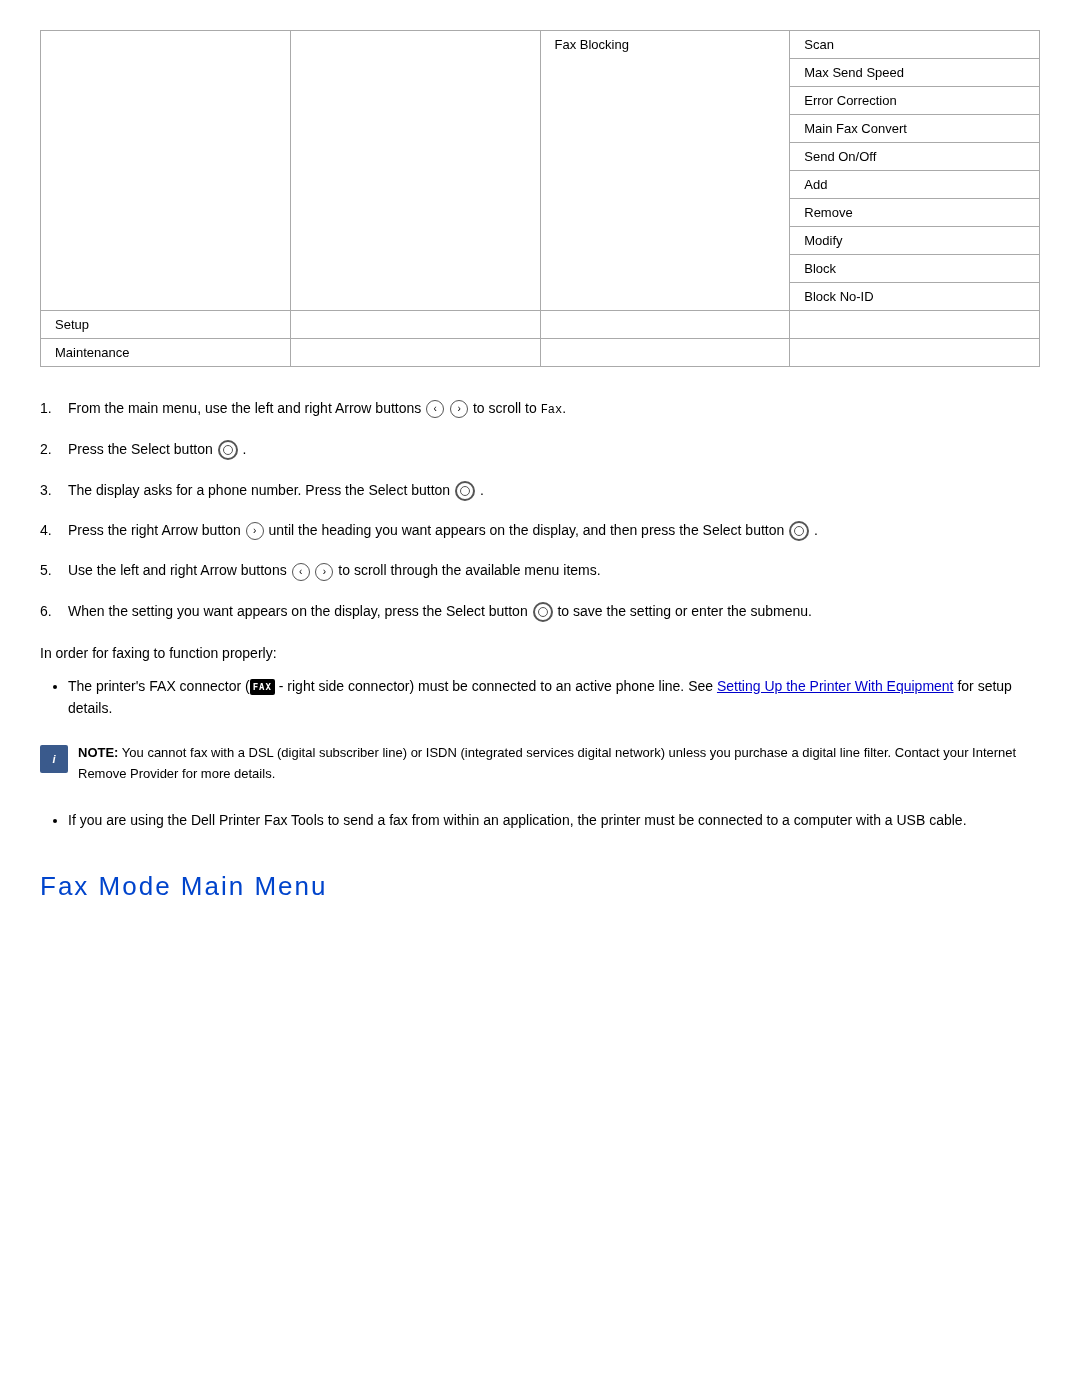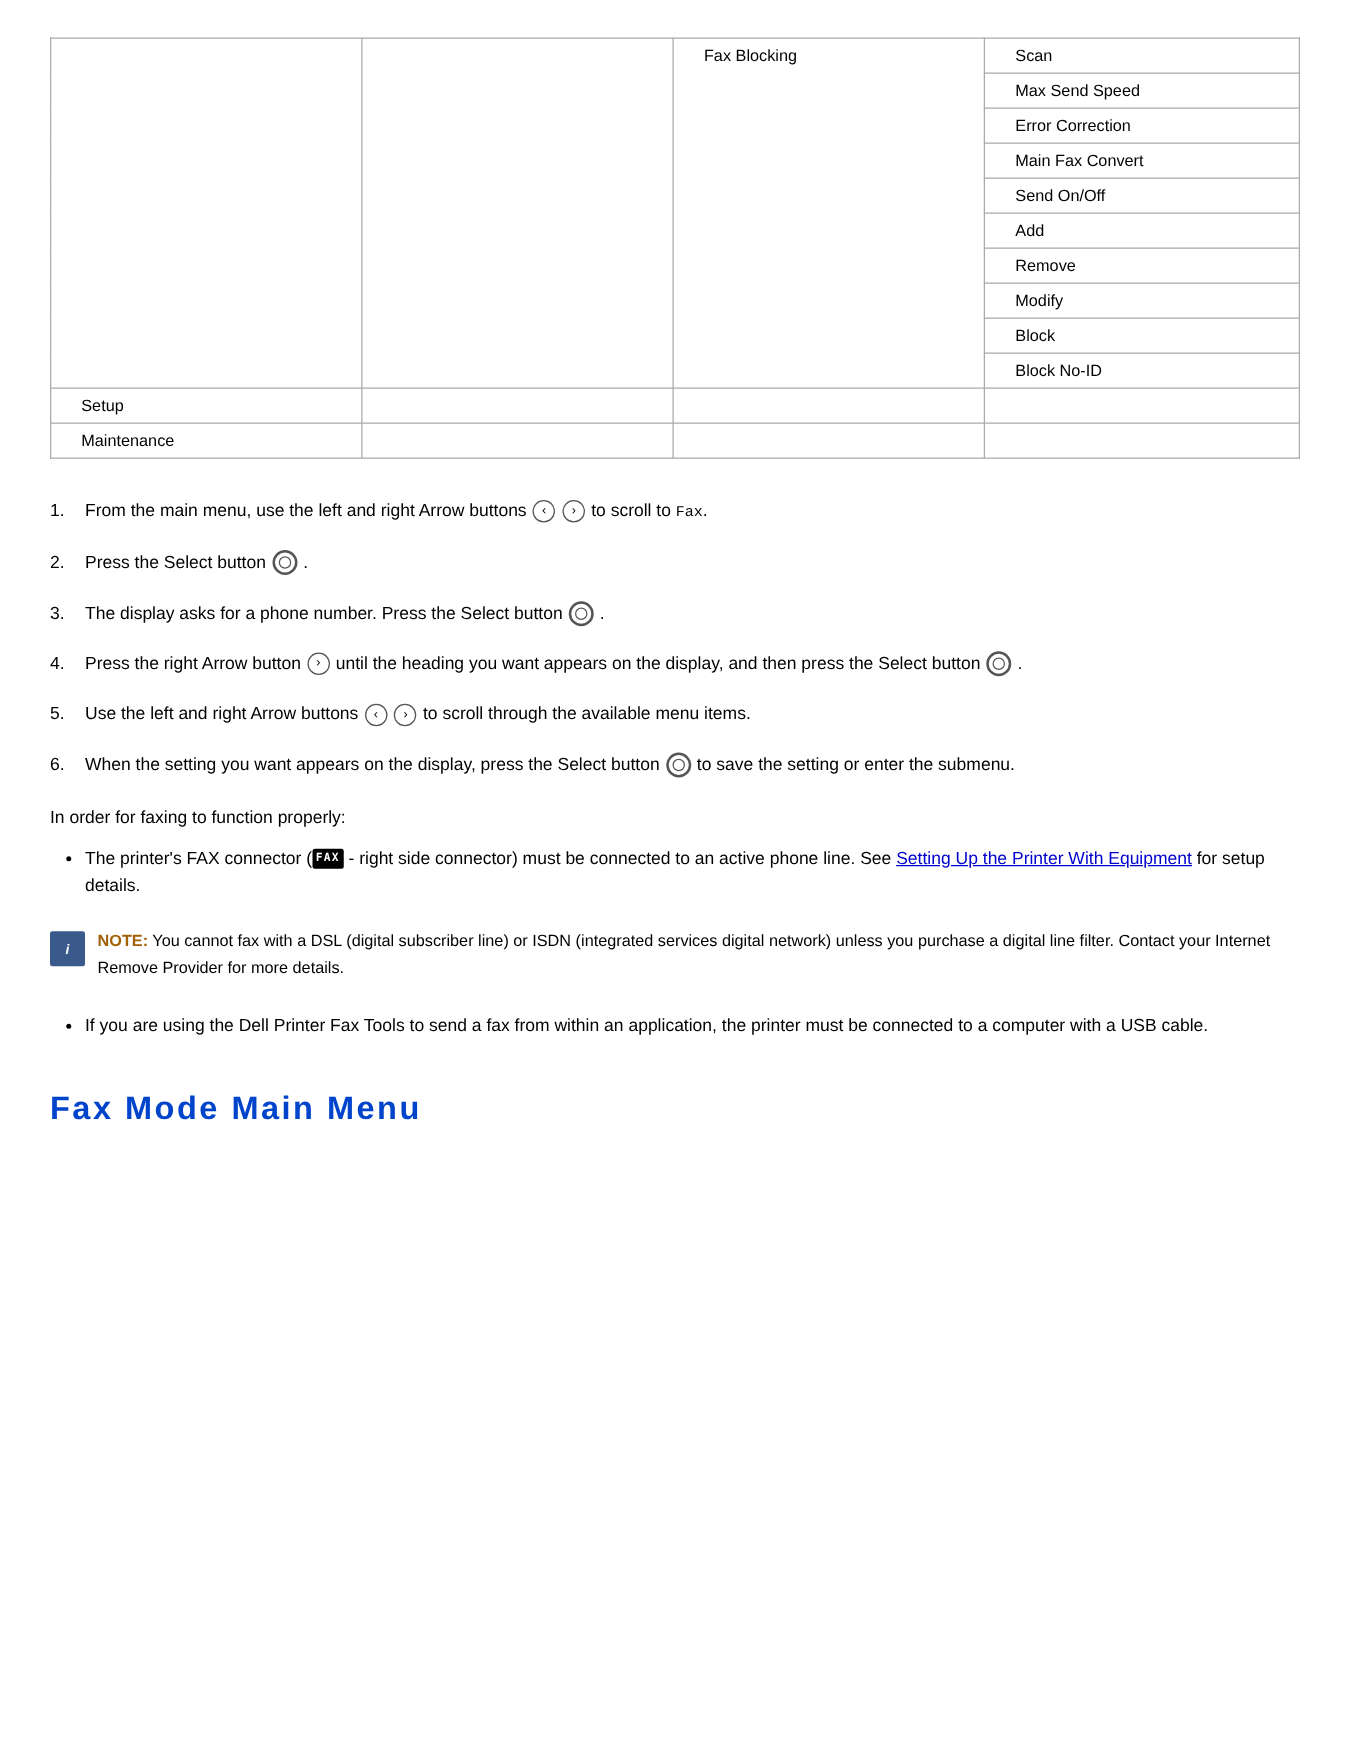--- a/index.html
+++ b/index.html
@@ -14,21 +14,21 @@
 
     
     .menu-table {
       width: 100%;
       border-collapse: collapse;
       margin-bottom: 30px;
       font-size: 13px;
     }
     .menu-table td {
       border: 1px solid #aaa;
-      padding: 6px 24px;
+      padding: 6px 14px;
       vertical-align: top;
       min-width: 150px;
     }
     .menu-table td.empty {
       border: 1px solid #aaa;
     }
 
     
     .steps-list {
       list-style: none;
@@ -111,21 +111,21 @@
       border-radius: 2px;
       margin-top: 2px;
     }
     .note-text {
       font-size: 13px;
       line-height: 1.6;
       color: #000;
     }
     .note-text .note-label {
       font-weight: bold;
-      color: #a16207;
+      color: #000000;
     }
 
     
     .bullet-list {
       list-style: disc;
       margin: 10px 0 16px 28px;
       line-height: 1.6;
       font-size: 14px;
     }
     .bullet-list li {
@@ -133,21 +133,21 @@
     }
 
     
     a {
       color: #0000cc;
     }
 
     
     .fax-mode-heading {
       font-size: 26px;
-      font-weight: bold;
+      font-weight: normal;
       color: #0044cc;
       letter-spacing: 2px;
       margin-top: 40px;
     }
 
     
     .fax-badge {
       display: inline-block;
       background: #000;
       color: #fff;

